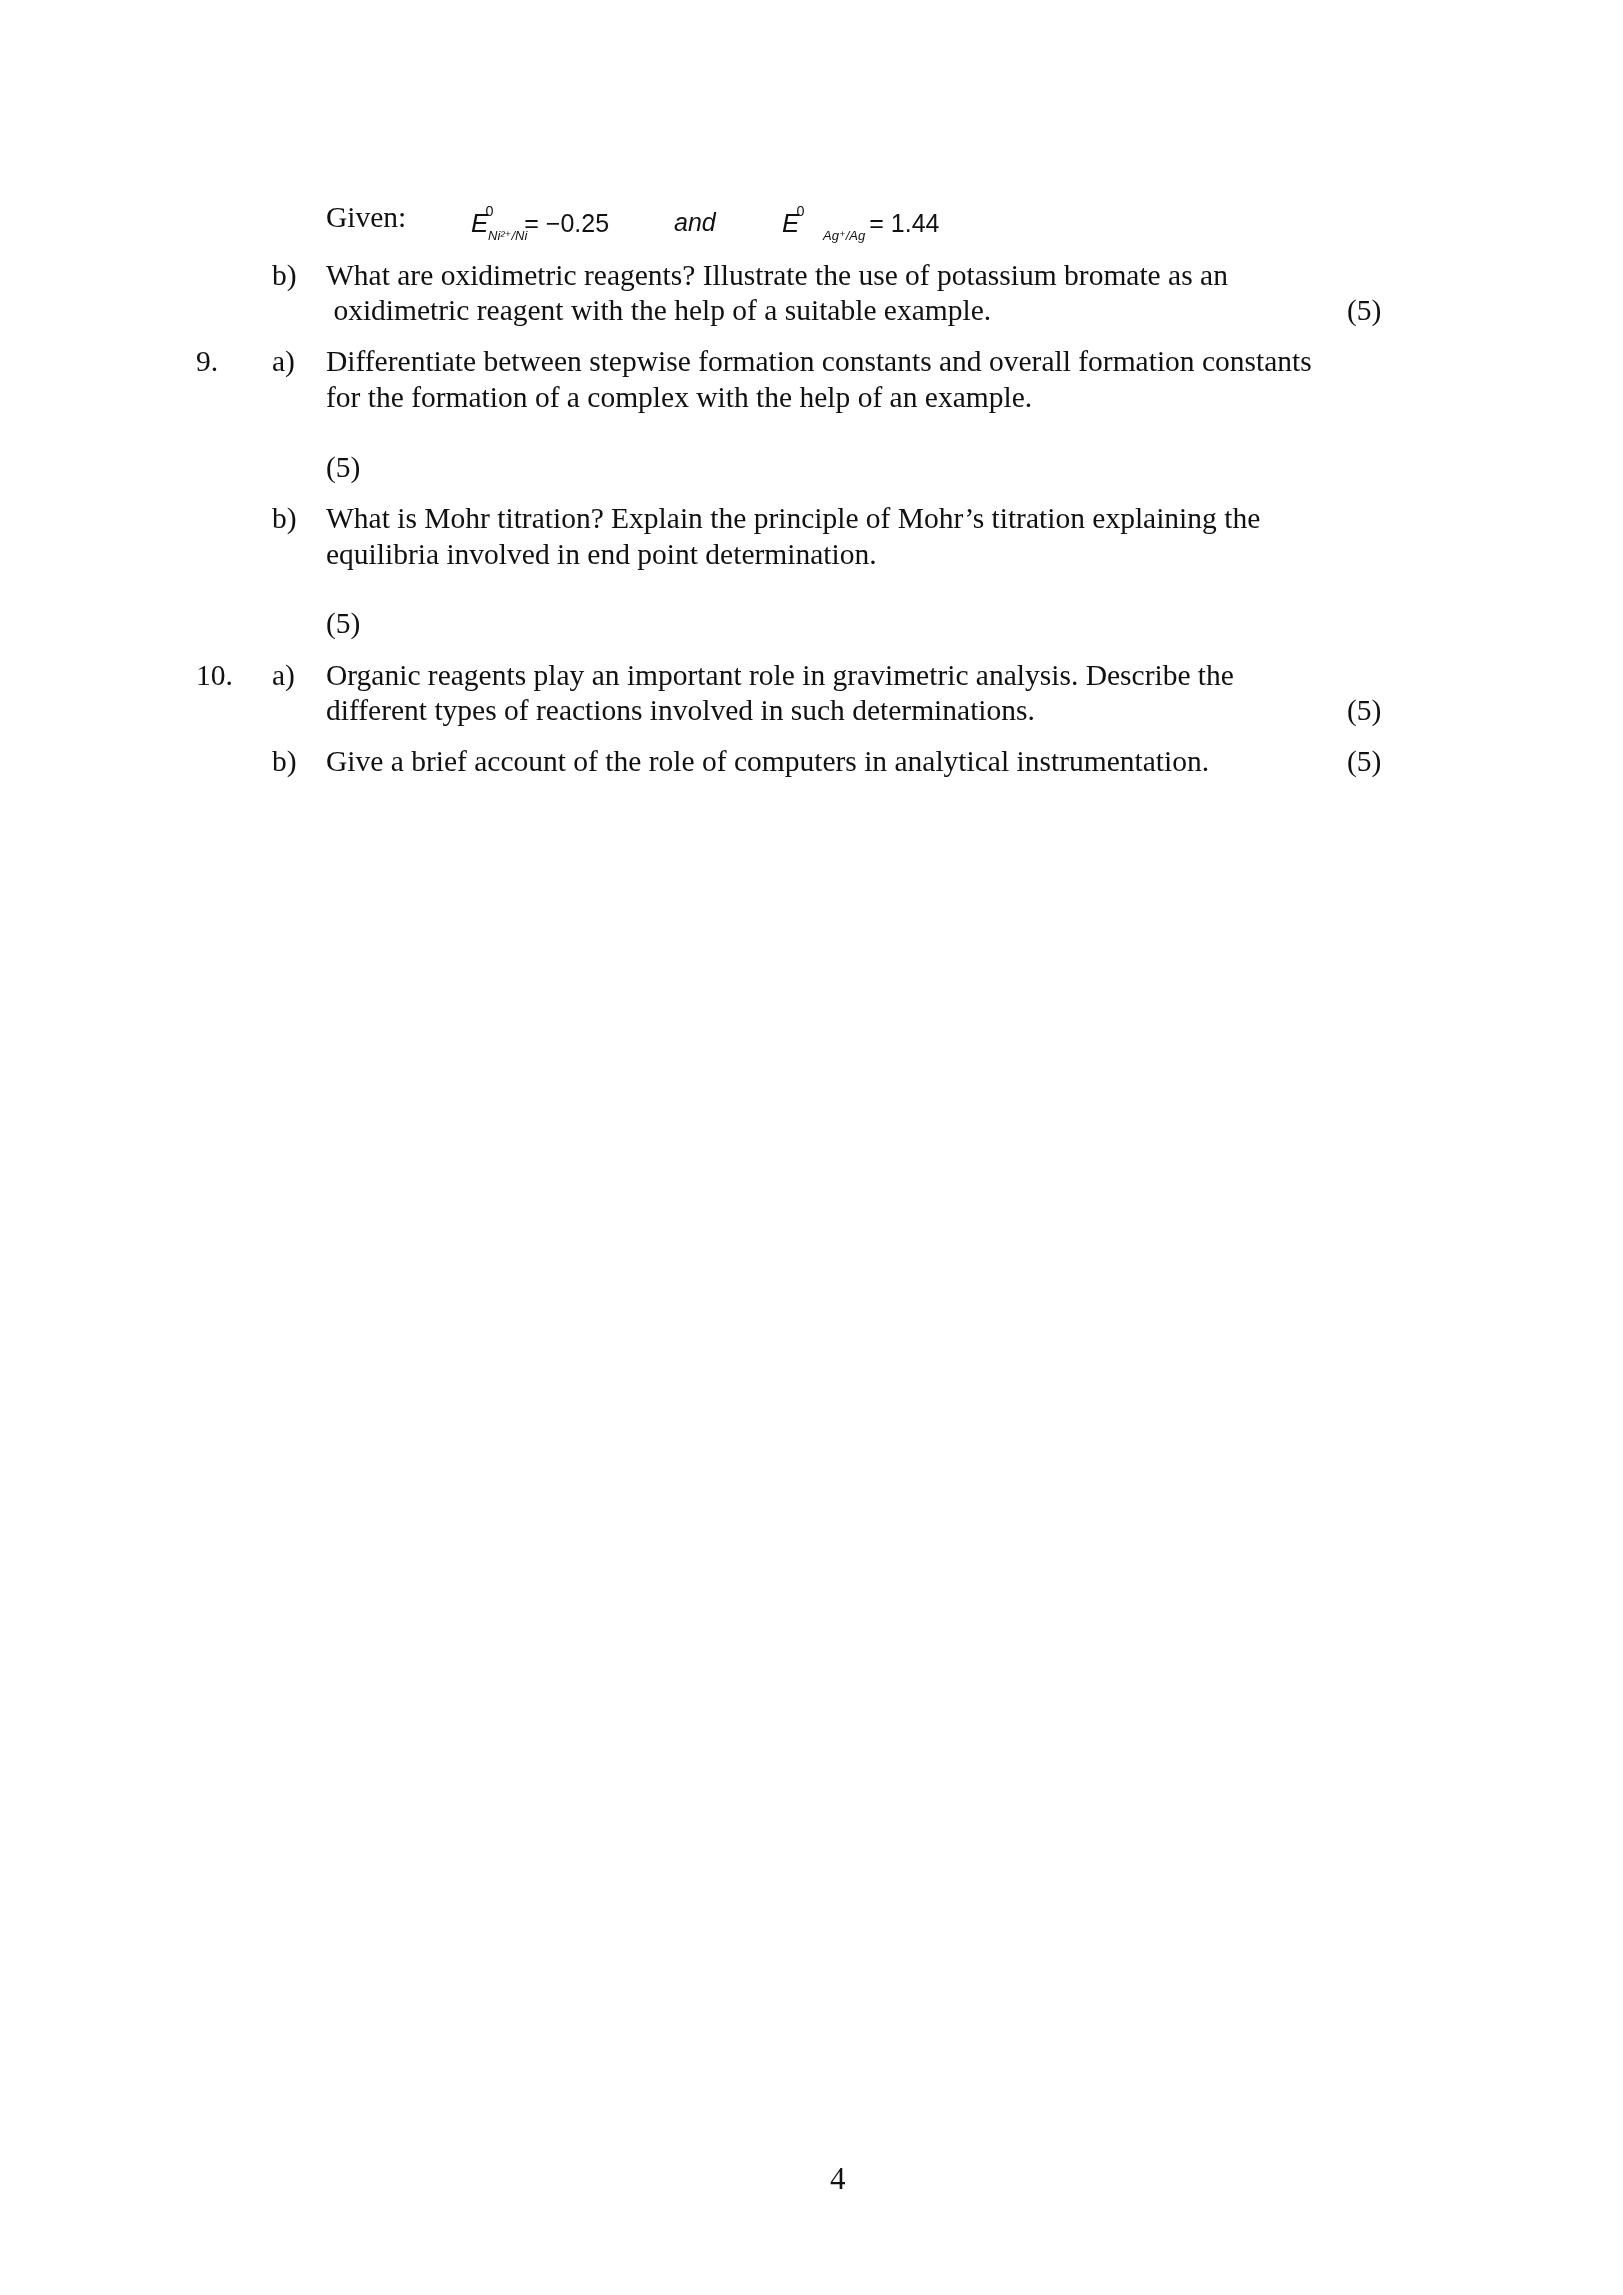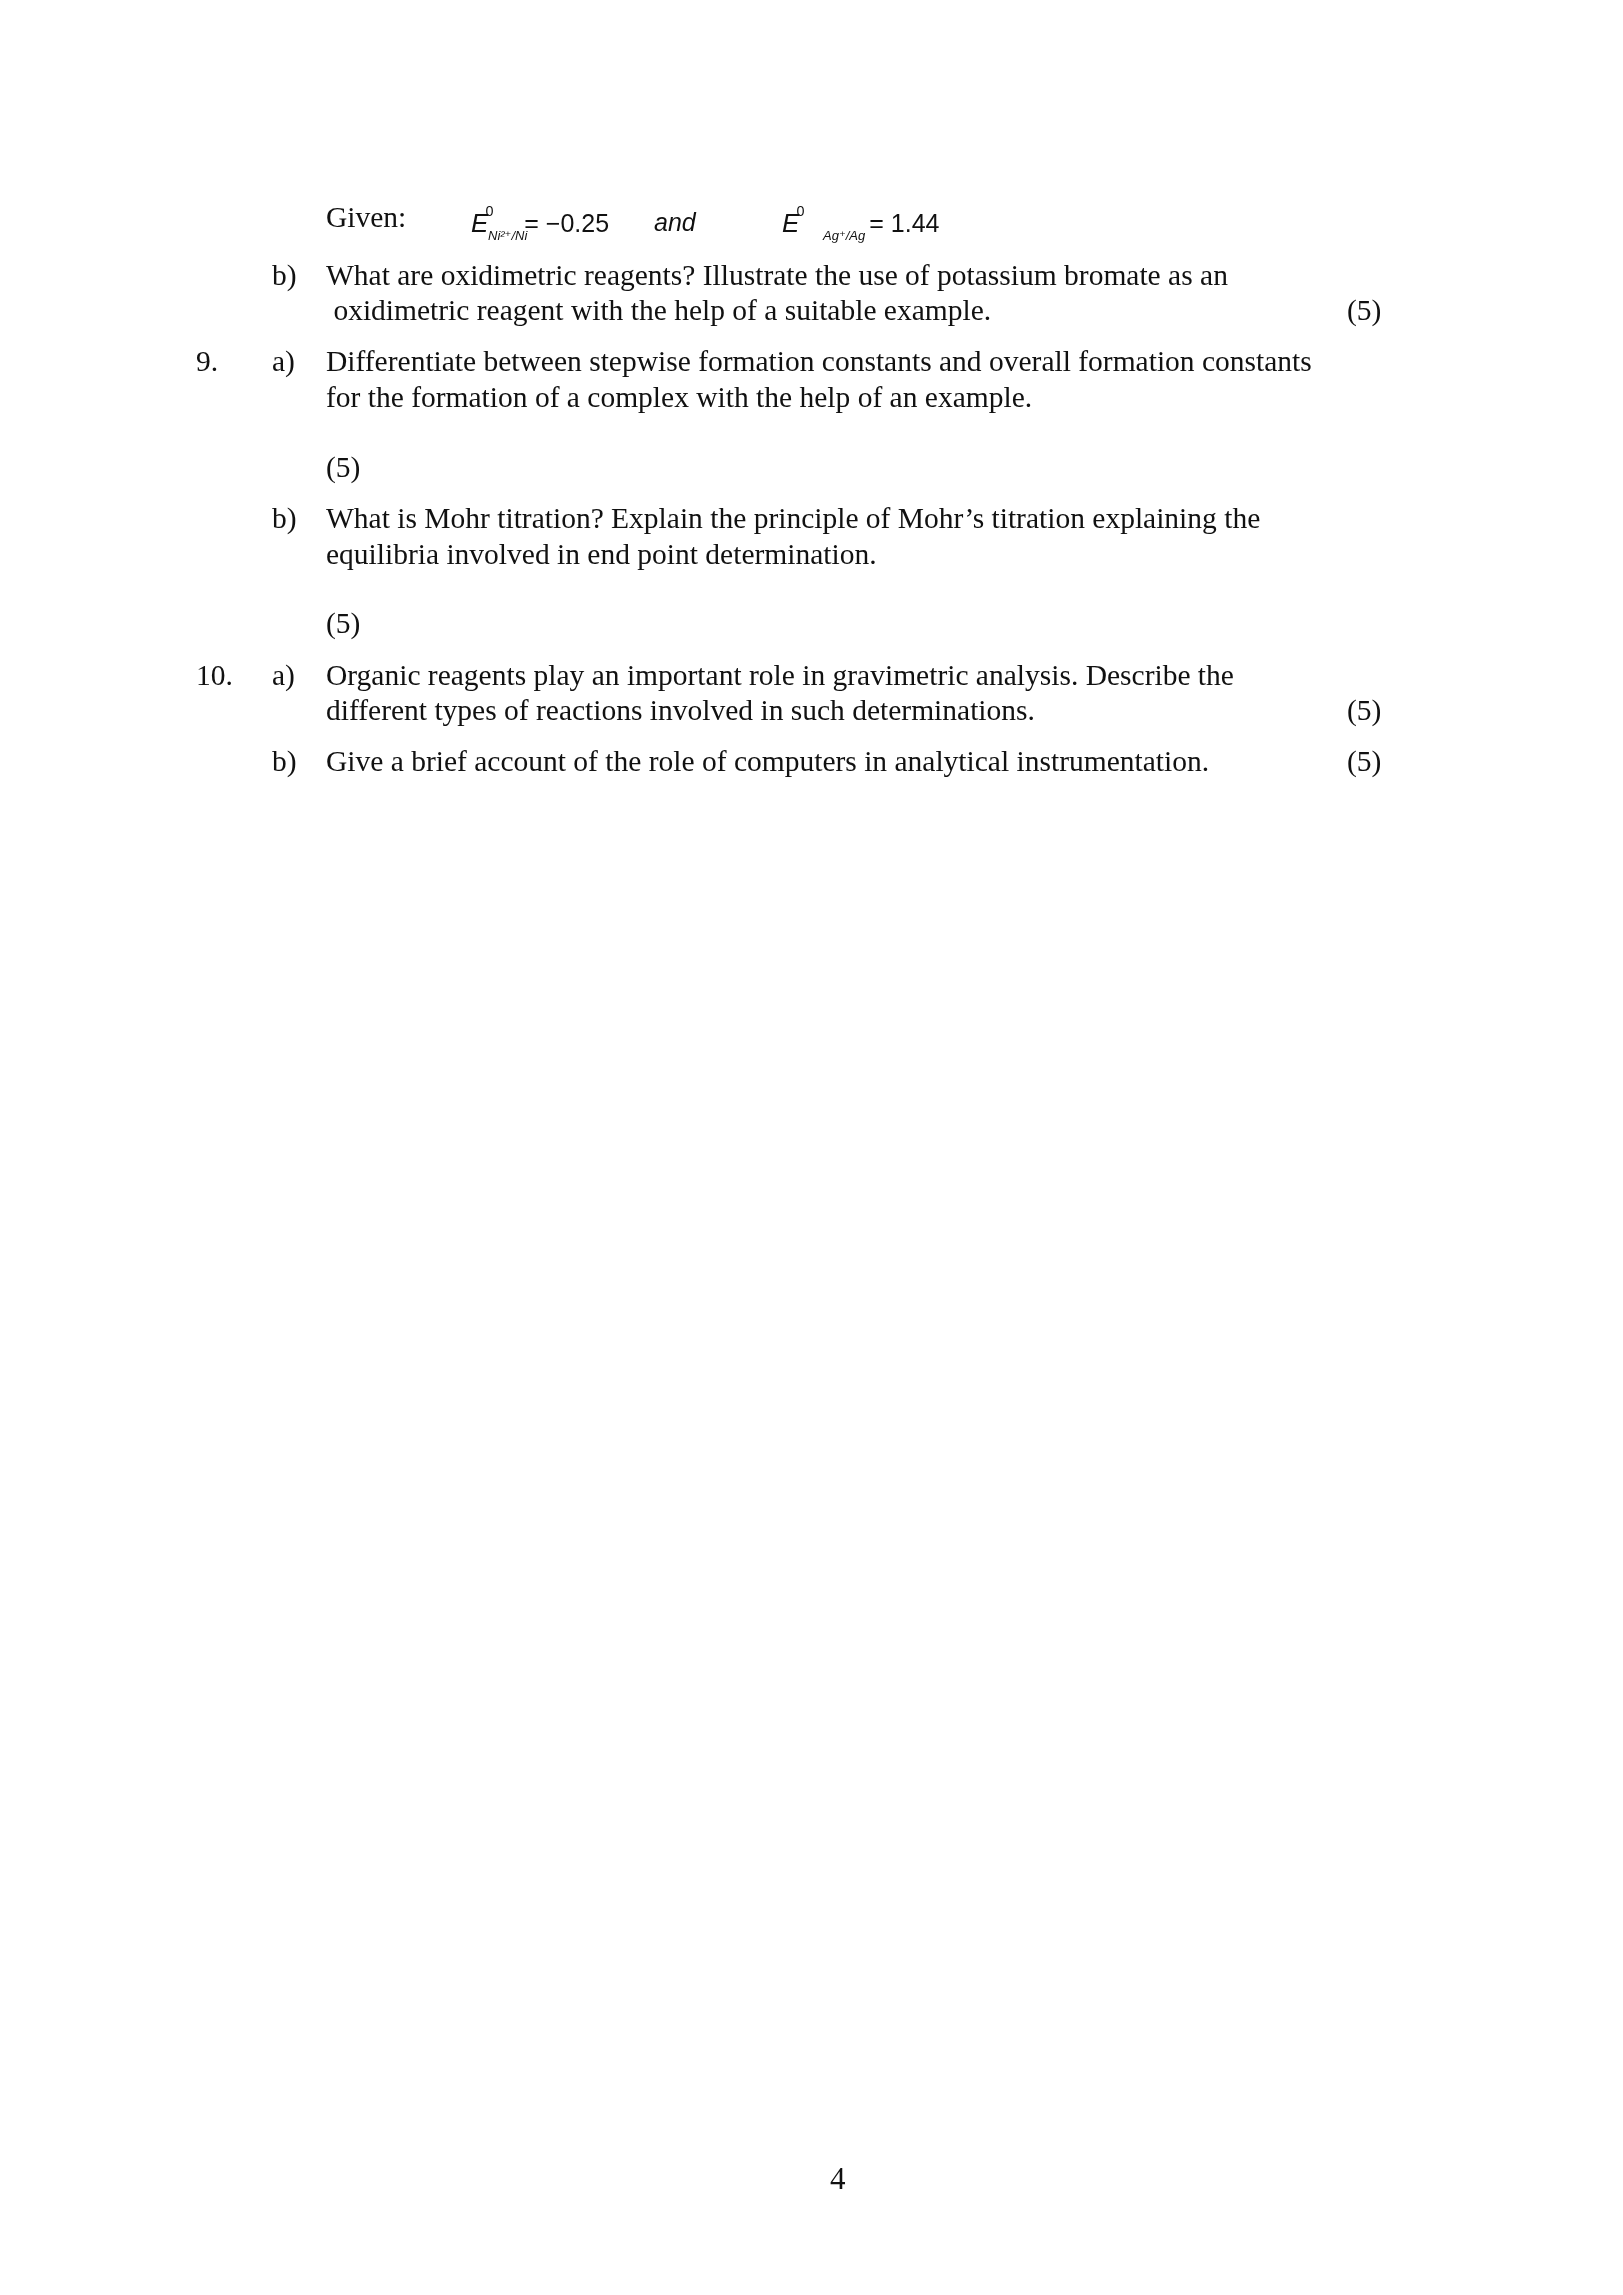--- a/index.html
+++ b/index.html
@@ -25,21 +25,21 @@
 
 <div class="t body" style="top:200px;">Given:</div>
 
 <div class="math" style="left:471px; top:208px;">
   <span class="E">E</span>
   <span class="sup0" style="left:14.4px; top:-5.2px;">0</span>
   <span class="subsc" style="left:17px; top:19.6px;">Ni²⁺/Ni</span>
   <span style="margin-left:29px;">= −0.25</span>
 </div>
 
-<div class="math" style="left:654px; top:208px;">
+<div class="math" style="left:674px; top:208px;">
   <i>and</i>
 </div>
 
 <div class="math" style="left:782px; top:208px;">
   <span class="E">E</span>
   <span class="sup0" style="left:14.4px; top:-5.2px;">0</span>
   <span class="subsc" style="left:17px; top:19.6px;margin-left:24px;">Ag⁺/Ag</span>
   <span style="margin-left:63px;">= 1.44</span>
 </div>
 

